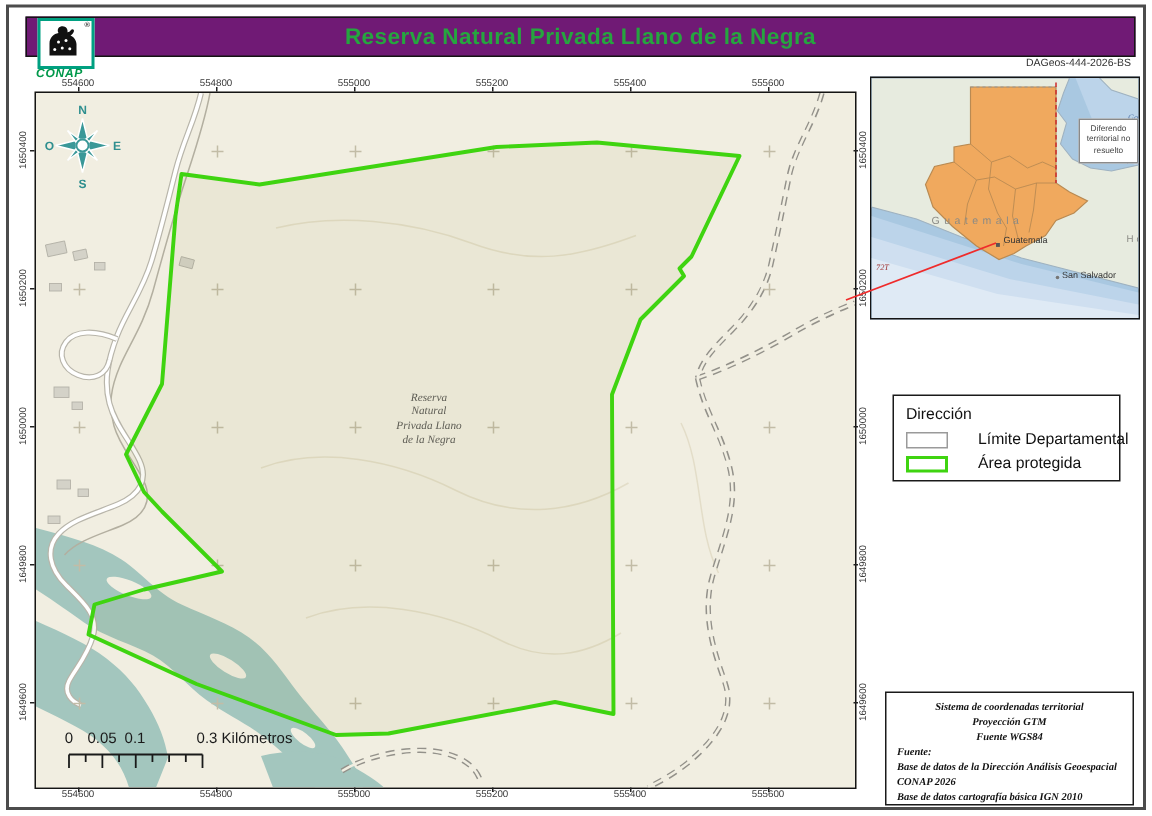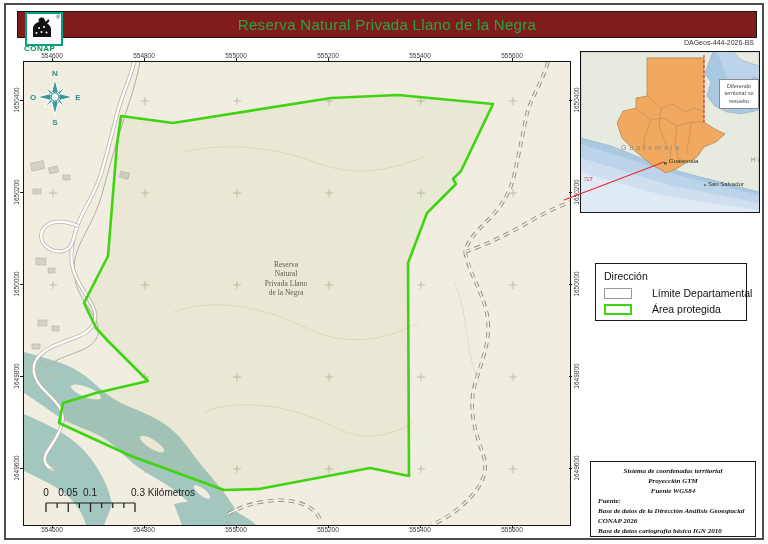--- a/index.html
+++ b/index.html
@@ -1,39 +1,39 @@
 <!DOCTYPE html>
 <html><head>
 <meta charset="utf-8">
 <style>
   html,body{margin:0;padding:0;background:#888;}
   .page{position:relative;width:768px;height:544px;background:#ffffff;overflow:hidden;
         font-family:"Liberation Sans",sans-serif;}
   .page-border{position:absolute;left:4px;top:3px;right:4px;bottom:4px;border:2px solid #4c4c4c;pointer-events:none;}
 
   
-  .banner{position:absolute;left:17px;top:11px;width:738px;height:25px;background:#7f1d1d;border:1.5px solid #141414;
-          display:flex;align-items:center;justify-content:center;}
+  .banner{position:absolute;left:17px;top:11px;width:738px;height:25px;background:#701a75;border:1.5px solid #141414;
+          display:flex;align-items:center;justify-content:center;font-weight:bold;}
   .banner-title{font-size:15px;color:#26a53f;letter-spacing:.3px;}
   .logo{position:absolute;left:25px;top:12px;width:34px;height:30px;background:#fff;border:2px solid #00a081;z-index:5;}
   .logo .reg{position:absolute;right:1px;top:0;font-size:5px;color:#111;}
-  .logo-text{position:absolute;left:24px;top:44px;width:40px;font-size:8px;font-weight:bold;color:#00984a;z-index:5;letter-spacing:.5px;}
+  .logo-text{position:absolute;left:24px;top:44px;width:40px;font-size:8px;font-weight:bold;color:#00984a;z-index:5;letter-spacing:.5px;font-style:italic;}
   .doc-code{position:absolute;right:14px;top:39px;font-size:7px;color:#333;}
 
   
   .map-frame{position:absolute;left:23px;top:61px;width:546px;height:463px;border:1.5px solid #141414;
              background:#f1eee1;overflow:hidden;}
   .axis-label{position:absolute;font-size:6.5px;color:#3a3a3a;white-space:nowrap;}
   .axis-label.h{transform:translateX(-50%);}
   .axis-label.v{transform:translate(-50%,-50%) rotate(-90deg);}
   .tick{position:absolute;background:#222;}
 
   
   .reserve-label{position:absolute;left:285px;top:259px;transform:translateX(-50%);text-align:center;
-     font-family:"Liberation Serif",serif;font-size:7.5px;line-height:1.25;color:#5d5c54;z-index:3;}
+     font-family:"Liberation Serif",serif;font-style:italic;font-size:7.5px;line-height:1.25;color:#5d5c54;z-index:3;}
   .dept-label{position:absolute;left:296px;top:286px;transform:translateX(-50%);white-space:nowrap;
      font-family:"Liberation Serif",serif;font-size:13px;letter-spacing:5px;color:#8b8274;z-index:3;}
 
   
   .scale-labels{position:absolute;left:40px;top:486px;width:180px;height:12px;font-size:10px;color:#1a1a1a;z-index:4;}
   .scale-labels span{position:absolute;transform:translateX(-50%);white-space:nowrap;}
   .scale-ruler{position:absolute;left:40px;top:501px;z-index:4;}
 
   
   .compass{position:absolute;left:27px;top:66px;z-index:4;}

